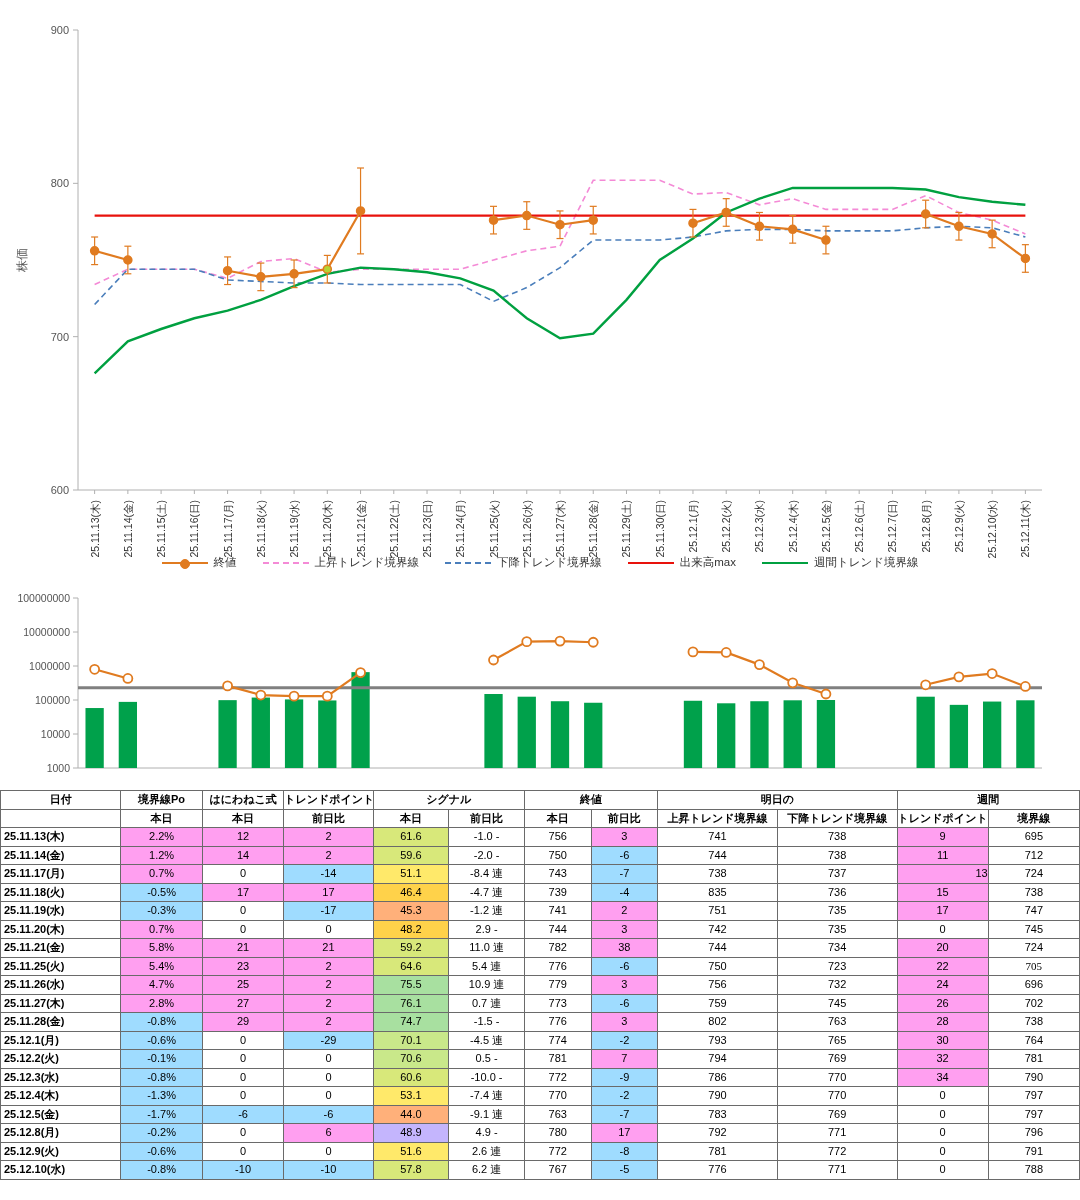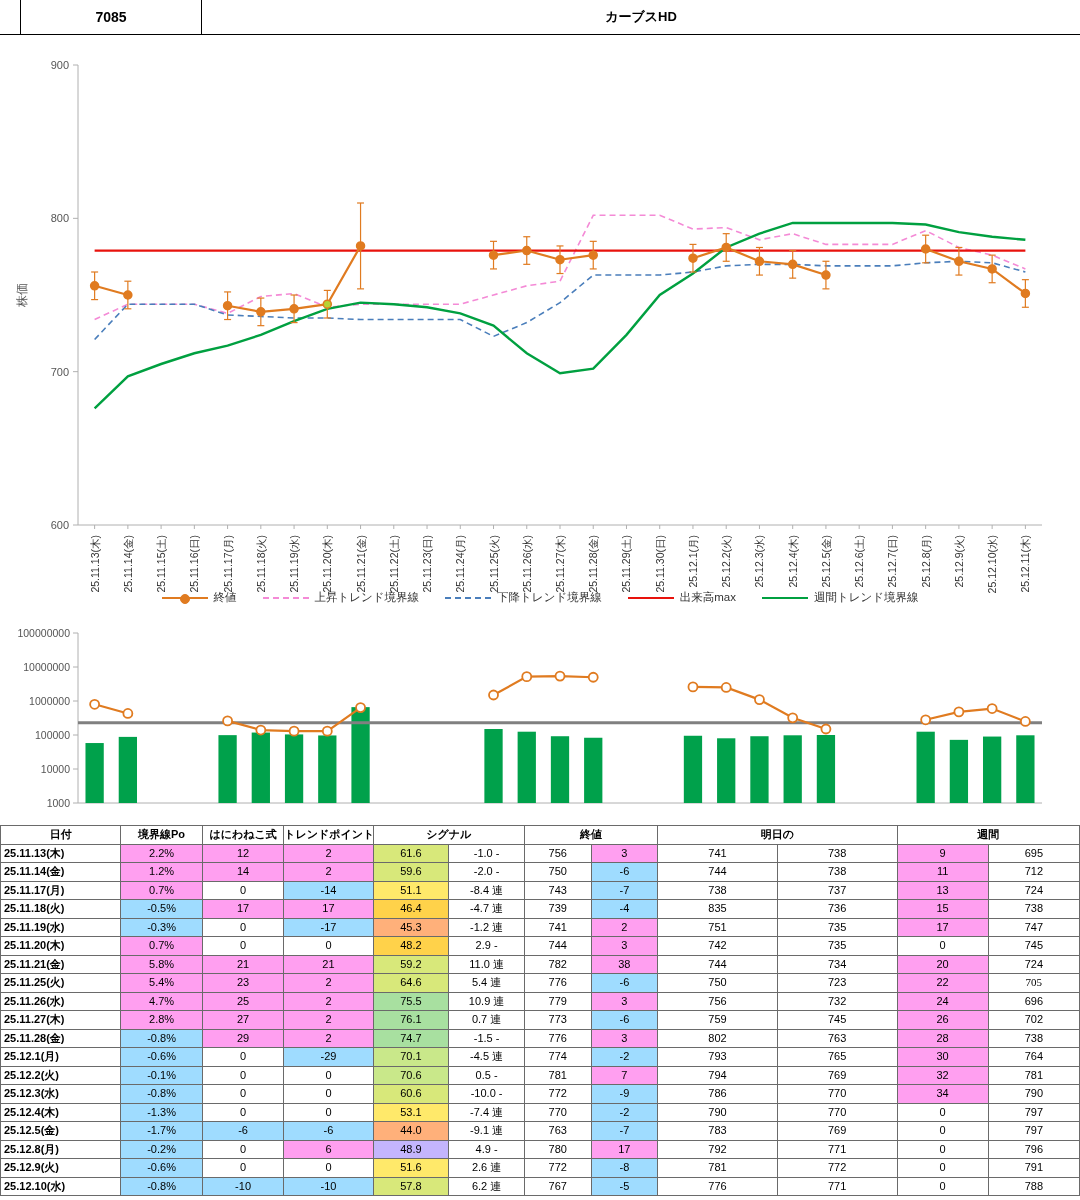--- a/index.html
+++ b/index.html
@@ -34,25 +34,20 @@
   th,td{border:1px solid #6a6a6a;font-size:11px;text-align:center;height:17.5px;padding:0;line-height:17px;white-space:nowrap;}
   th{font-weight:bold;background:#fff;}
   td.dt{font-weight:bold;text-align:left;padding-left:3px;}
   .grp{font-weight:bold;}
 </style>
 </head>
 <body>
 
 <div class="wrap">
 
-  <div class="hdr">
-    <div class="c0"></div>
-    <div class="c1">7085</div>
-    <div class="c2">カーブスHD</div>
-  </div>
 
   <div class="price-area">
     <svg id="priceSvg" width="1080" height="590">
         <rect x="78" y="30" width="964" height="460" fill="#fff" stroke="none"></rect>
         <line x1="78" y1="30" x2="78" y2="490" stroke="#b0b0b0" stroke-width="1"></line>
         <line x1="78" y1="490" x2="1042" y2="490" stroke="#b0b0b0" stroke-width="1"></line>
         <line x1="73" y1="490" x2="78" y2="490" stroke="#b0b0b0" stroke-width="1"></line>
         <text x="69" y="494" text-anchor="end" class="ylab">600</text>
         <line x1="73" y1="336.66666666666663" x2="78" y2="336.66666666666663" stroke="#b0b0b0" stroke-width="1"></line>
         <text x="69" y="340.66666666666663" text-anchor="end" class="ylab">700</text>
@@ -306,20 +301,34 @@
       <tr id="grpRow">
           <th class="grp" colspan="1" rowspan="1" style="width: 92px;">日付</th>
           <th class="grp" colspan="1" style="width: 62px;">境界線Po</th>
           <th class="grp" colspan="1" style="width: 62px;">はにわねこ式</th>
           <th class="grp" colspan="1" style="width: 68px;">トレンドポイント</th>
           <th class="grp" colspan="2" style="width: 116px;">シグナル</th>
           <th class="grp" colspan="2" style="width: 102px;">終値</th>
           <th class="grp" colspan="2" style="width: 184px;">明日の</th>
           <th class="grp" colspan="2" style="width: 140px;">週間</th>
         </tr>
+      <tr id="subRow">
+          <th style="width: 92px;"></th>
+          <th style="width: 62px;">本日</th>
+          <th style="width: 62px;">本日</th>
+          <th style="width: 68px;">前日比</th>
+          <th style="width: 58px;">本日</th>
+          <th style="width: 58px;">前日比</th>
+          <th style="width: 50px;">本日</th>
+          <th style="width: 52px;">前日比</th>
+          <th style="width: 92px;">上昇トレンド境界線</th>
+          <th style="width: 92px;">下降トレンド境界線</th>
+          <th style="width: 84px;">トレンドポイント</th>
+          <th style="width: 56px;">境界線</th>
+        </tr>
     </thead>
     <tbody id="tbody">
         <tr>
           <td class="dt" style="background: rgb(255, 255, 255);">25.11.13(木)</td>
           <td style="background: rgb(255, 159, 240);">2.2%</td>
           <td style="background: rgb(255, 159, 240);">12</td>
           <td style="background: rgb(255, 159, 240);">2</td>
           <td style="background: rgb(216, 232, 122);">61.6</td>
           <td style="background: rgb(255, 255, 255);">-1.0  -</td>
           <td style="background: rgb(255, 255, 255);">756</td>
@@ -347,21 +356,21 @@
           <td class="dt" style="background: rgb(255, 255, 255);">25.11.17(月)</td>
           <td style="background: rgb(255, 159, 240);">0.7%</td>
           <td style="background: rgb(255, 255, 255);">0</td>
           <td style="background: rgb(159, 220, 255);">-14</td>
           <td style="background: rgb(255, 233, 106);">51.1</td>
           <td style="background: rgb(255, 255, 255);">-8.4  連</td>
           <td style="background: rgb(255, 255, 255);">743</td>
           <td style="background: rgb(159, 220, 255);">-7</td>
           <td style="background: rgb(255, 255, 255);">738</td>
           <td style="background: rgb(255, 255, 255);">737</td>
-          <td style="background: rgb(255, 159, 240);">13</td>
+          <td style="background: rgb(255, 159, 240); text-align: right;">13</td>
           <td style="background: rgb(255, 255, 255);">724</td>
         </tr>
         <tr>
           <td class="dt" style="background: rgb(255, 255, 255);">25.11.18(火)</td>
           <td style="background: rgb(159, 220, 255);">-0.5%</td>
           <td style="background: rgb(255, 159, 240);">17</td>
           <td style="background: rgb(255, 159, 240);">17</td>
           <td style="background: rgb(255, 210, 74);">46.4</td>
           <td style="background: rgb(255, 255, 255);">-4.7  連</td>
           <td style="background: rgb(255, 255, 255);">739</td>

